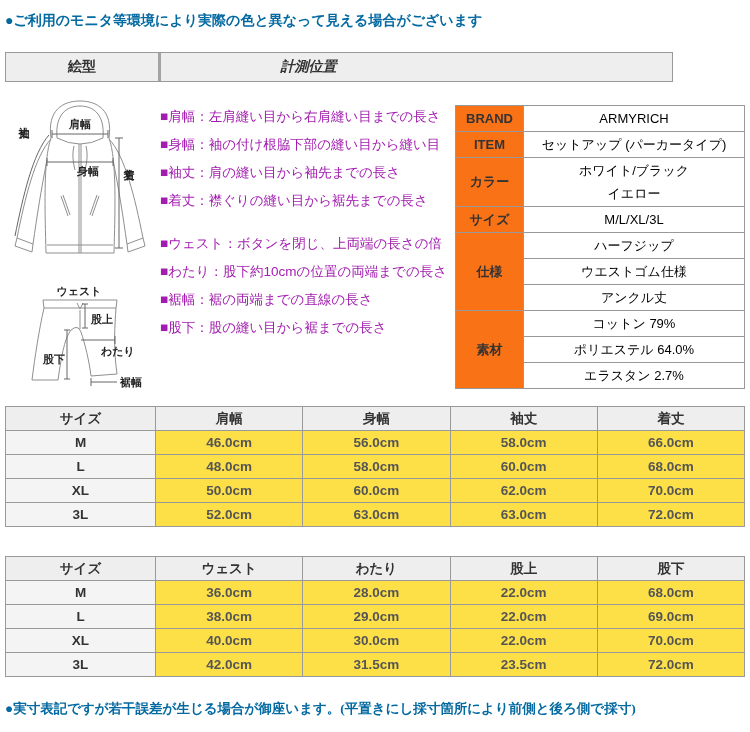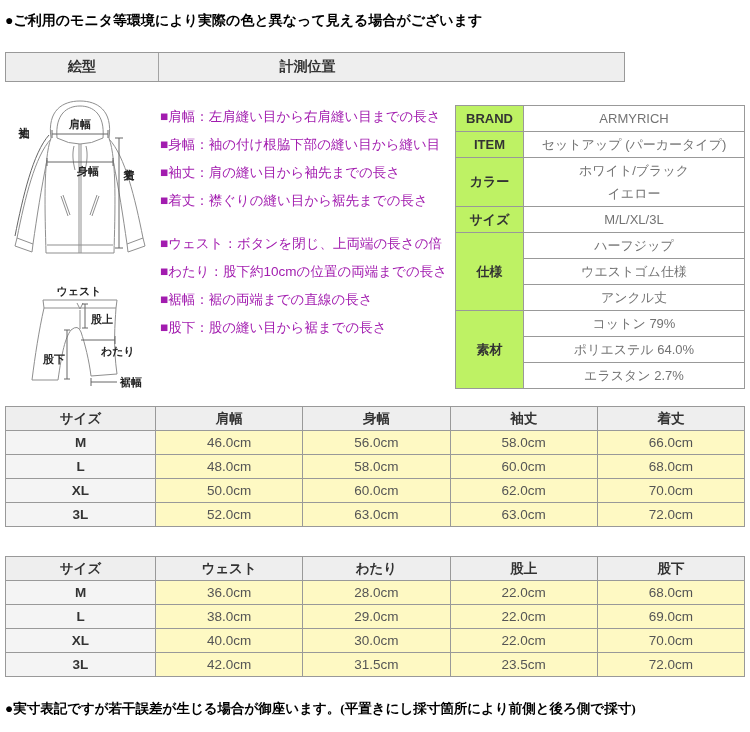--- a/index.html
+++ b/index.html
@@ -2,37 +2,37 @@
 <html lang="ja"><head>
 <meta charset="utf-8">
 <style>
   html,body{margin:0;padding:0;}
   body{
     width:750px;height:732px;position:relative;background:#ffffff;
     font-family:"Liberation Sans","DejaVu Sans",sans-serif;
     -webkit-font-smoothing:antialiased;
   }
   .notice{
-    position:absolute;left:5px;color:#000000;font-weight:bold;
+    position:absolute;left:5px;color:#0369a1;font-weight:bold;
     font-size:14px;white-space:nowrap;letter-spacing:0;
   }
   #notice-top{top:12px;}
   #notice-bottom{top:700px;font-size:13.5px;font-family:Liberation Serif, serif;}
 
   
   .strip{
-    position:absolute;left:5px;top:52px;width:620px;height:30px;
+    position:absolute;left:5px;top:52px;width:668px;height:30px;
     display:flex;background:#eeeeee;border:1px solid #999999;box-sizing:border-box;
   }
   .strip .cell{
     display:flex;align-items:center;justify-content:center;
     font-weight:bold;font-size:14px;color:#333333;box-sizing:border-box;
   }
   .strip .cell:nth-child(1){width:152px;}
-  .strip .cell:nth-child(2){width:298px;border-left:1px solid #a3a3a3;}
+  .strip .cell:nth-child(2){width:298px;border-left:3px solid #a3a3a3;font-style:italic;}
   .strip .cell:nth-child(3){flex:1;border-left:1px solid #999999;}
 
   
   .diagram{position:absolute;left:5px;top:98px;}
   .diagram path,.diagram line{fill:none;stroke:#8f8f8f;stroke-width:1;}
   .diagram .measure{stroke:#666666;}
   .diagram text{
     font-family:"Liberation Sans","DejaVu Sans",sans-serif;
     font-size:11px;font-weight:bold;fill:#222222;
   }
@@ -47,40 +47,40 @@
   
   .spec{
     position:absolute;left:455px;top:105px;width:290px;
     border-collapse:collapse;table-layout:fixed;
   }
   .spec th,.spec td{
     border:1px solid #999999;text-align:center;vertical-align:middle;
     padding:1px 2px;box-sizing:border-box;
   }
   .spec th{
-    width:68px;background:#bef264;color:#333333;font-size:13px;font-weight:bold;
+    width:68px;background:#f97316;color:#333333;font-size:13px;font-weight:bold;
   }
   .spec td{
-    color:#737373;font-size:13px;line-height:23px;height:23px;white-space:pre-line;
+    color:#000000;font-size:13px;line-height:23px;height:23px;white-space:pre-line;
   }
 
   
   .size-table{
     position:absolute;left:5px;width:740px;
     border-collapse:collapse;table-layout:fixed;
   }
   #size-top{top:406px;}
   #size-bottom{top:556px;}
   .size-table th,.size-table td{
     border:1px solid #999999;text-align:center;vertical-align:middle;
     height:24px;padding:0;box-sizing:border-box;font-size:13.5px;
   }
   .size-table thead th{background:#eeeeee;color:#333333;font-weight:bold;}
   .size-table tbody th{background:#f4f4f4;color:#333333;font-weight:bold;}
-  .size-table td{background:#fef9c3;color:#555555;font-weight:normal;}
+  .size-table td{background:#fde047;color:#555555;font-weight:bold;}
 </style>
 </head>
 <body>
 
 <div class="notice" id="notice-top">●ご利用のモニタ等環境により実際の色と異なって見える場合がございます</div>
 
 <div class="strip">
   <div class="cell">絵型</div>
   <div class="cell">計測位置</div>
 </div>

